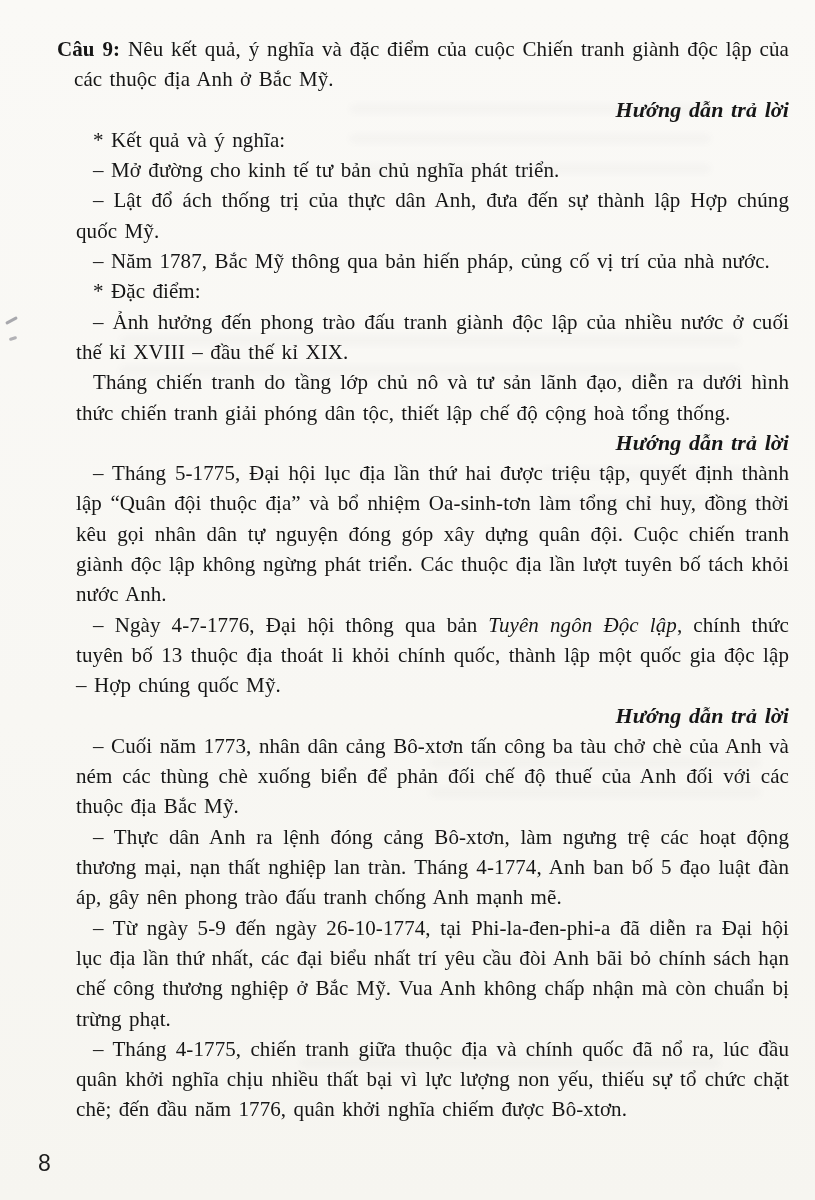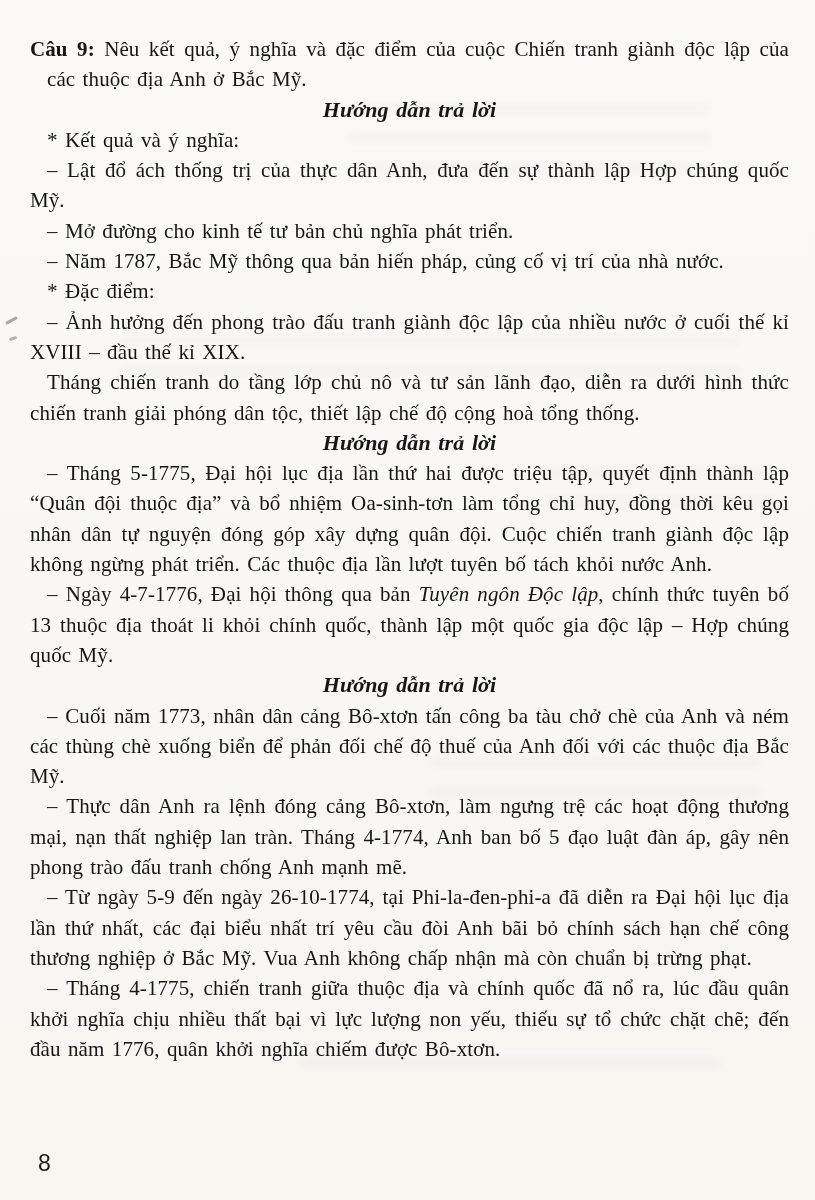--- a/index.html
+++ b/index.html
@@ -8,44 +8,45 @@
     width: 815px; height: 1200px;
     background: #f7f6f2;
     overflow: hidden;
   }
   .page {
     position: absolute;
     top: 0; left: 0;
     width: 815px; height: 1200px;
     background: linear-gradient(180deg, #faf9f6 0%, #f8f7f3 60%, #f6f5f0 100%);
     box-sizing: border-box;
-    padding: 34px 26px 0 30px;
+    padding: 34px 26px 0 57px;
     font-family: "Liberation Serif", "DejaVu Serif", serif;
     font-size: 21px;
     line-height: 30.3px;
     color: #161616;
     letter-spacing: 0.1px;
     word-spacing: 2px;
   }
   p { margin: 0; }
   .question {
     text-align: justify;
     padding-left: 17px;
     text-indent: -17px;
   }
   .qlabel { font-weight: bold; }
   .guide {
-    text-align: center;
+    text-align: right;
     font-weight: bold;
     font-style: italic;
     font-size: 22px;
   }
   .para {
     text-align: justify;
     text-indent: 17px;
+    margin-left: 19px;
   }
   .page-number {
     position: absolute;
     left: 38px;
     top: 1148px;
     font-family: "Liberation Sans", "DejaVu Sans", sans-serif;
     font-size: 23px;
     color: #1d1d1d;
   }
   
@@ -76,22 +77,22 @@
 </head>
 <body>
 
 <div class="page">
 
   <p class="question"><b class="qlabel">Câu 9:</b> <span>Nêu kết quả, ý nghĩa và đặc điểm của cuộc Chiến tranh giành độc lập của các thuộc địa Anh ở Bắc Mỹ.</span></p>
 
   <p class="guide">Hướng dẫn trả lời</p>
 
   <p class="para">* Kết quả và ý nghĩa:</p>
+  <p class="para">– Mở đường cho kinh tế tư bản chủ nghĩa phát triển.</p>
   <p class="para">– Lật đổ ách thống trị của thực dân Anh, đưa đến sự thành lập Hợp chúng quốc Mỹ.</p>
-  <p class="para">– Mở đường cho kinh tế tư bản chủ nghĩa phát triển.</p>
   <p class="para">– Năm 1787, Bắc Mỹ thông qua bản hiến pháp, củng cố vị trí của nhà nước.</p>
   <p class="para">* Đặc điểm:</p>
   <p class="para">– Ảnh hưởng đến phong trào đấu tranh giành độc lập của nhiều nước ở cuối thế kỉ XVIII – đầu thế kỉ XIX.</p>
   <p class="para">Tháng chiến tranh do tầng lớp chủ nô và tư sản lãnh đạo, diễn ra dưới hình thức chiến tranh giải phóng dân tộc, thiết lập chế độ cộng hoà tổng thống.</p>
 
 
   <p class="guide">Hướng dẫn trả lời</p>
 
   <p class="para">– Tháng 5-1775, Đại hội lục địa lần thứ hai được triệu tập, quyết định thành lập “Quân đội thuộc địa” và bổ nhiệm Oa-sinh-tơn làm tổng chỉ huy, đồng thời kêu gọi nhân dân tự nguyện đóng góp xây dựng quân đội. Cuộc chiến tranh giành độc lập không ngừng phát triển. Các thuộc địa lần lượt tuyên bố tách khỏi nước Anh.</p>
   <p class="para"><span>– Ngày 4-7-1776, Đại hội thông qua bản </span><em>Tuyên ngôn Độc lập</em><span>, chính thức tuyên bố 13 thuộc địa thoát li khỏi chính quốc, thành lập một quốc gia độc lập – Hợp chúng quốc Mỹ.</span></p>

